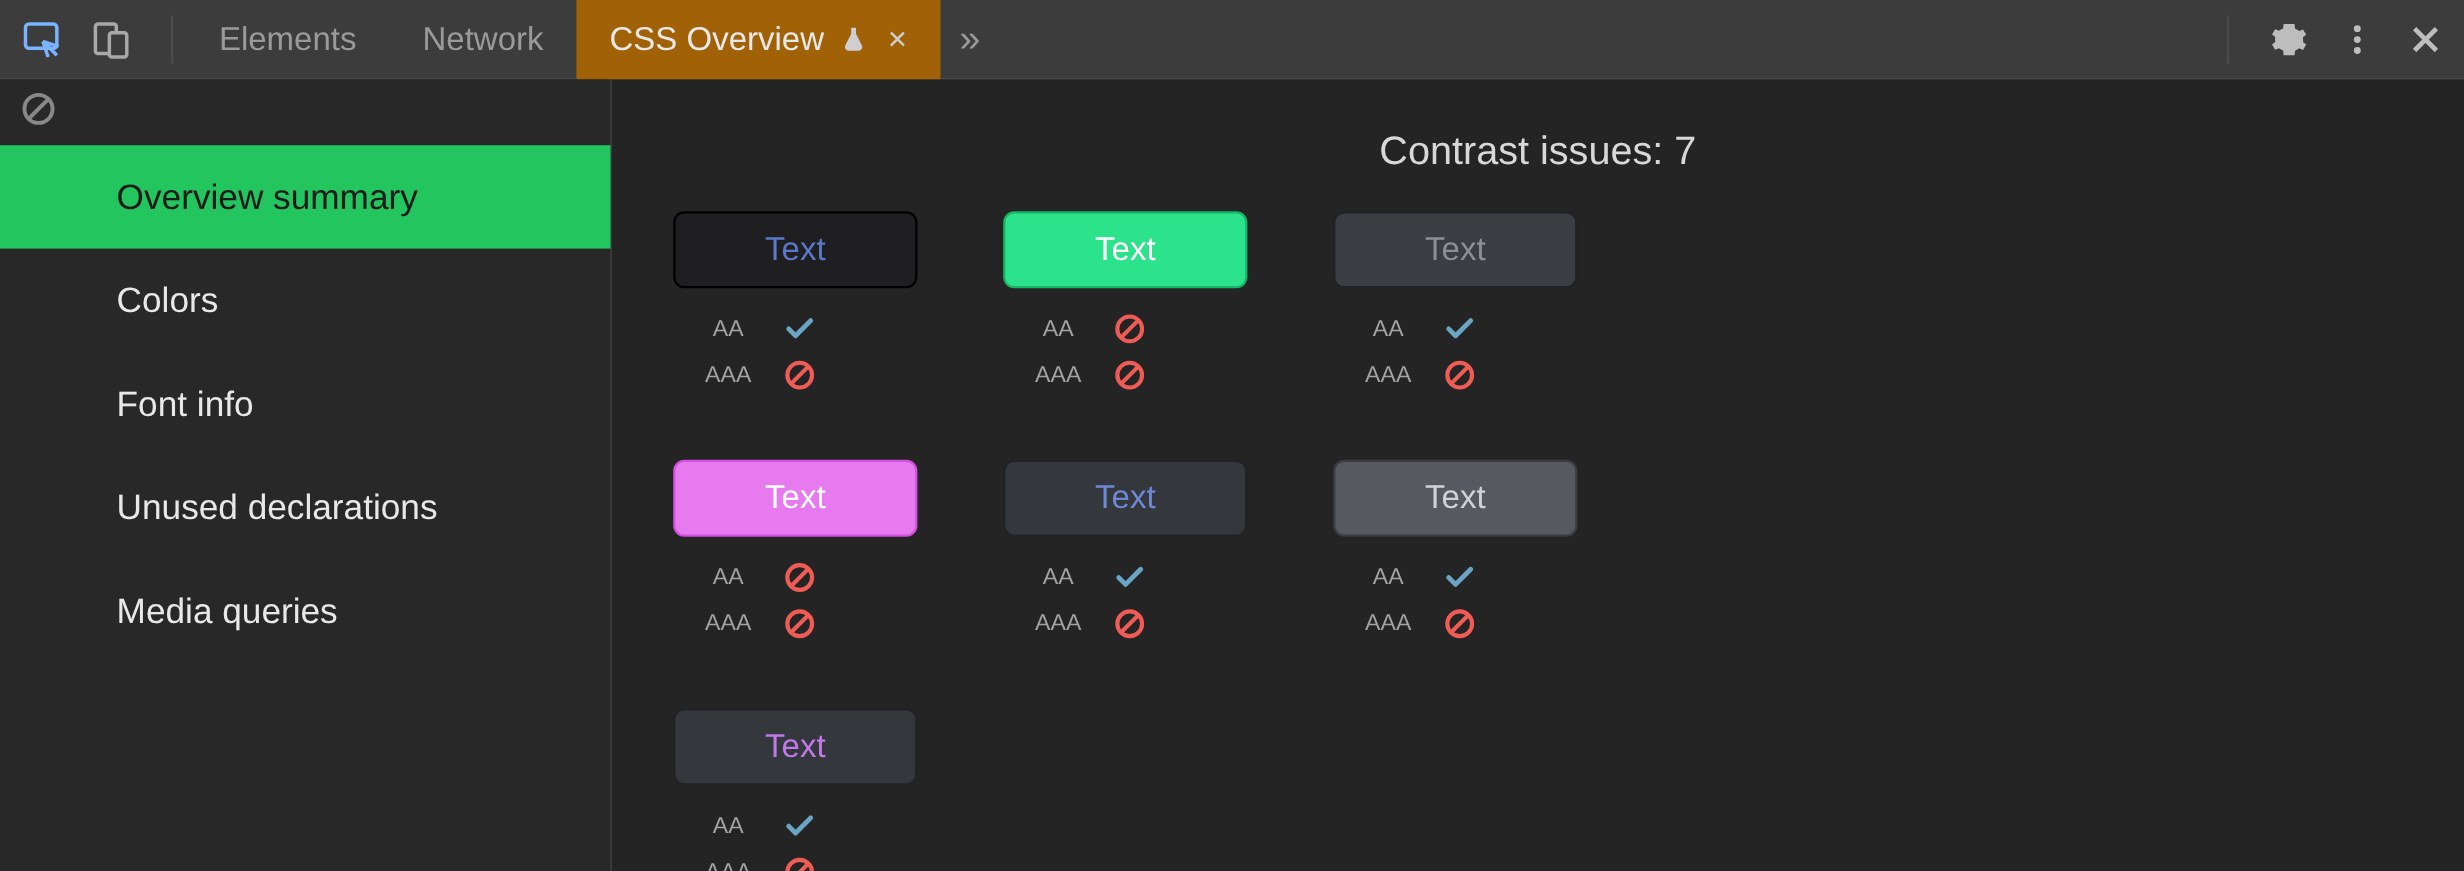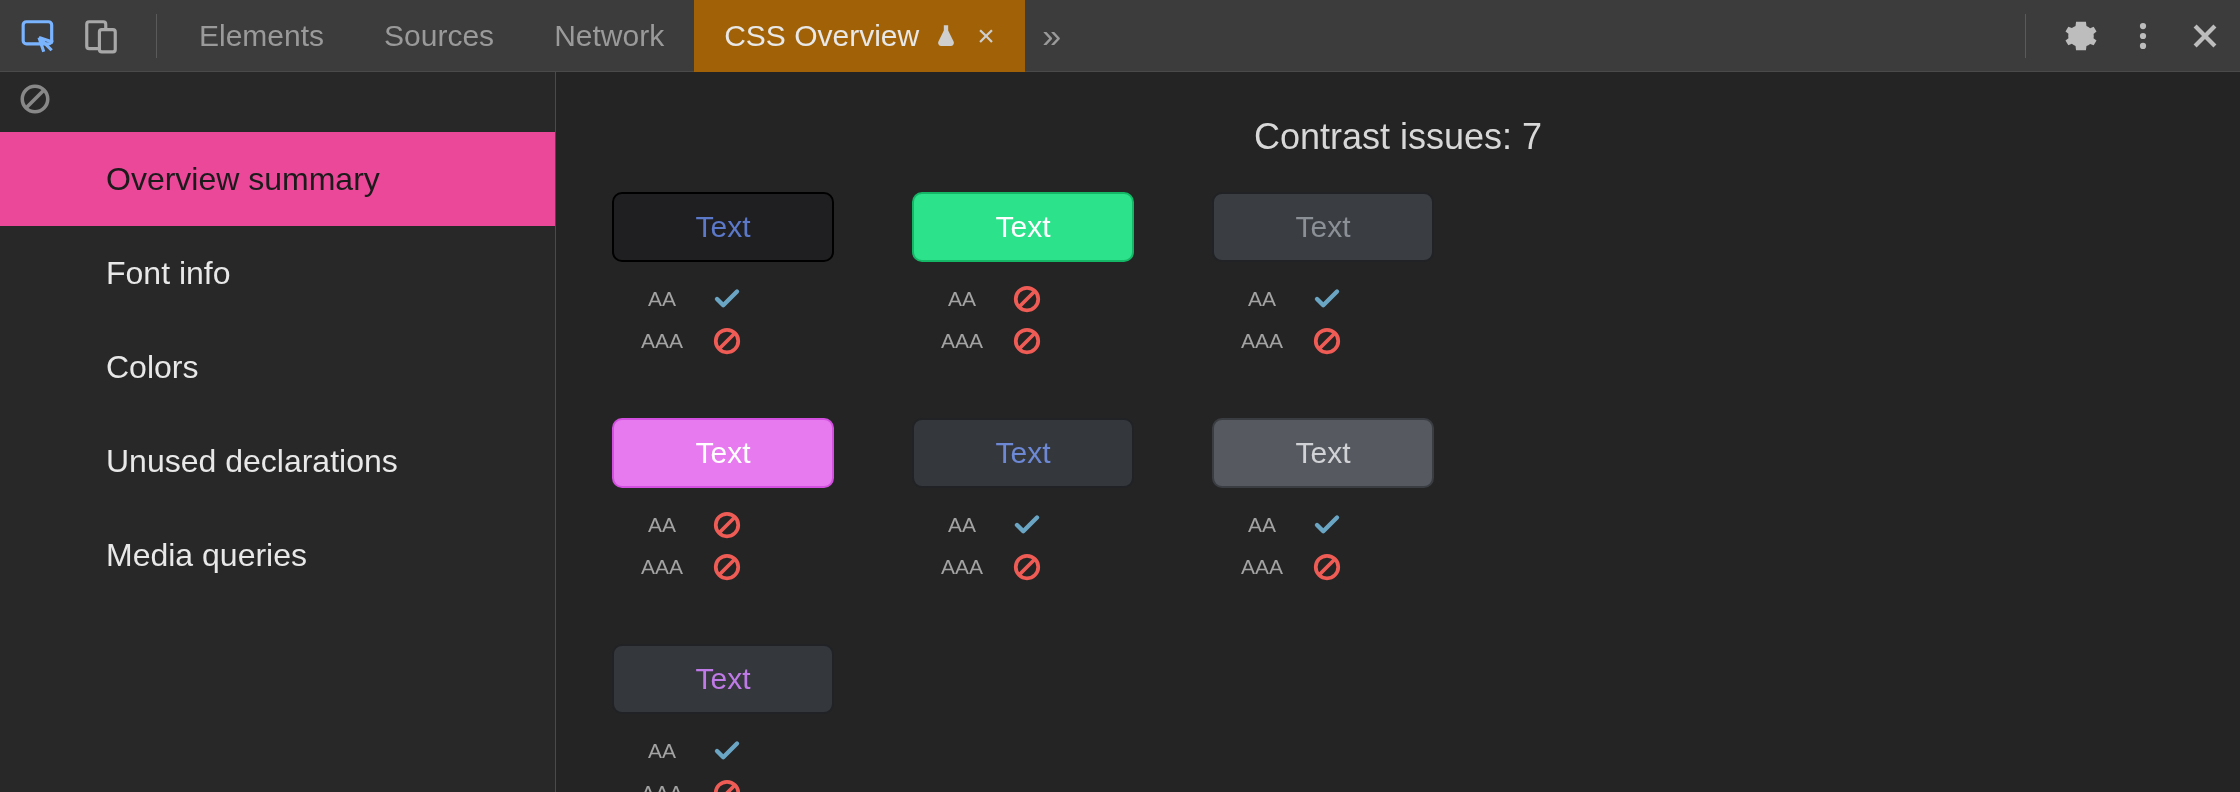--- a/index.html
+++ b/index.html
@@ -83,21 +83,21 @@
   .sb-items { display: flex; flex-direction: column; }
   .sb-item {
     height: 94px;
     display: flex; align-items: center;
     padding-left: 106px;
     font-size: 32px;
     color: #e8e8e8;
     cursor: pointer;
   }
   .sb-item.selected {
-    background: #ec4899;
+    background: #22c55e;
     color: #1b1b1b;
   }
 
   
   .main {
     flex: 1;
     padding: 44px 56px;
     text-align: center;
   }
   .main h2 {
@@ -150,23 +150,20 @@
         <rect x="3" y="3" width="12" height="17" rx="1.5"></rect>
         <rect x="11" y="8" width="10" height="14" rx="1.5" fill="#3c3c3c"></rect>
       </svg>
     </span>
     <span class="vsep"></span>
   </div>
 
   <div class="tabs">
     <div class="tab">
       <span>Elements</span>
-    </div>
-    <div class="tab">
-      <span>Sources</span>
     </div>
     <div class="tab">
       <span>Network</span>
     </div>
     <div class="tab active">
       <span>CSS Overview</span>
       <span class="flask">
         <svg viewBox="0 0 24 24" fill="#cfcfcf">
             <path d="M10 2h4v5l5 10a3 3 0 0 1-2.7 4.3H7.7A3 3 0 0 1 5 17L10 7V2z"></path>
           </svg>
@@ -210,24 +207,24 @@
             <circle cx="12" cy="12" r="9"></circle>
             <path d="M6 18L18 6"></path>
           </svg>
       </span>
     </div>
     <div class="sb-items">
       <div class="sb-item selected">
         <span>Overview summary</span>
       </div>
       <div class="sb-item">
+        <span>Colors</span>
+      </div>
+      <div class="sb-item">
         <span>Font info</span>
-      </div>
-      <div class="sb-item">
-        <span>Colors</span>
       </div>
       <div class="sb-item">
         <span>Unused declarations</span>
       </div>
       <div class="sb-item">
         <span>Media queries</span>
       </div>
     </div>
   </div>
 

